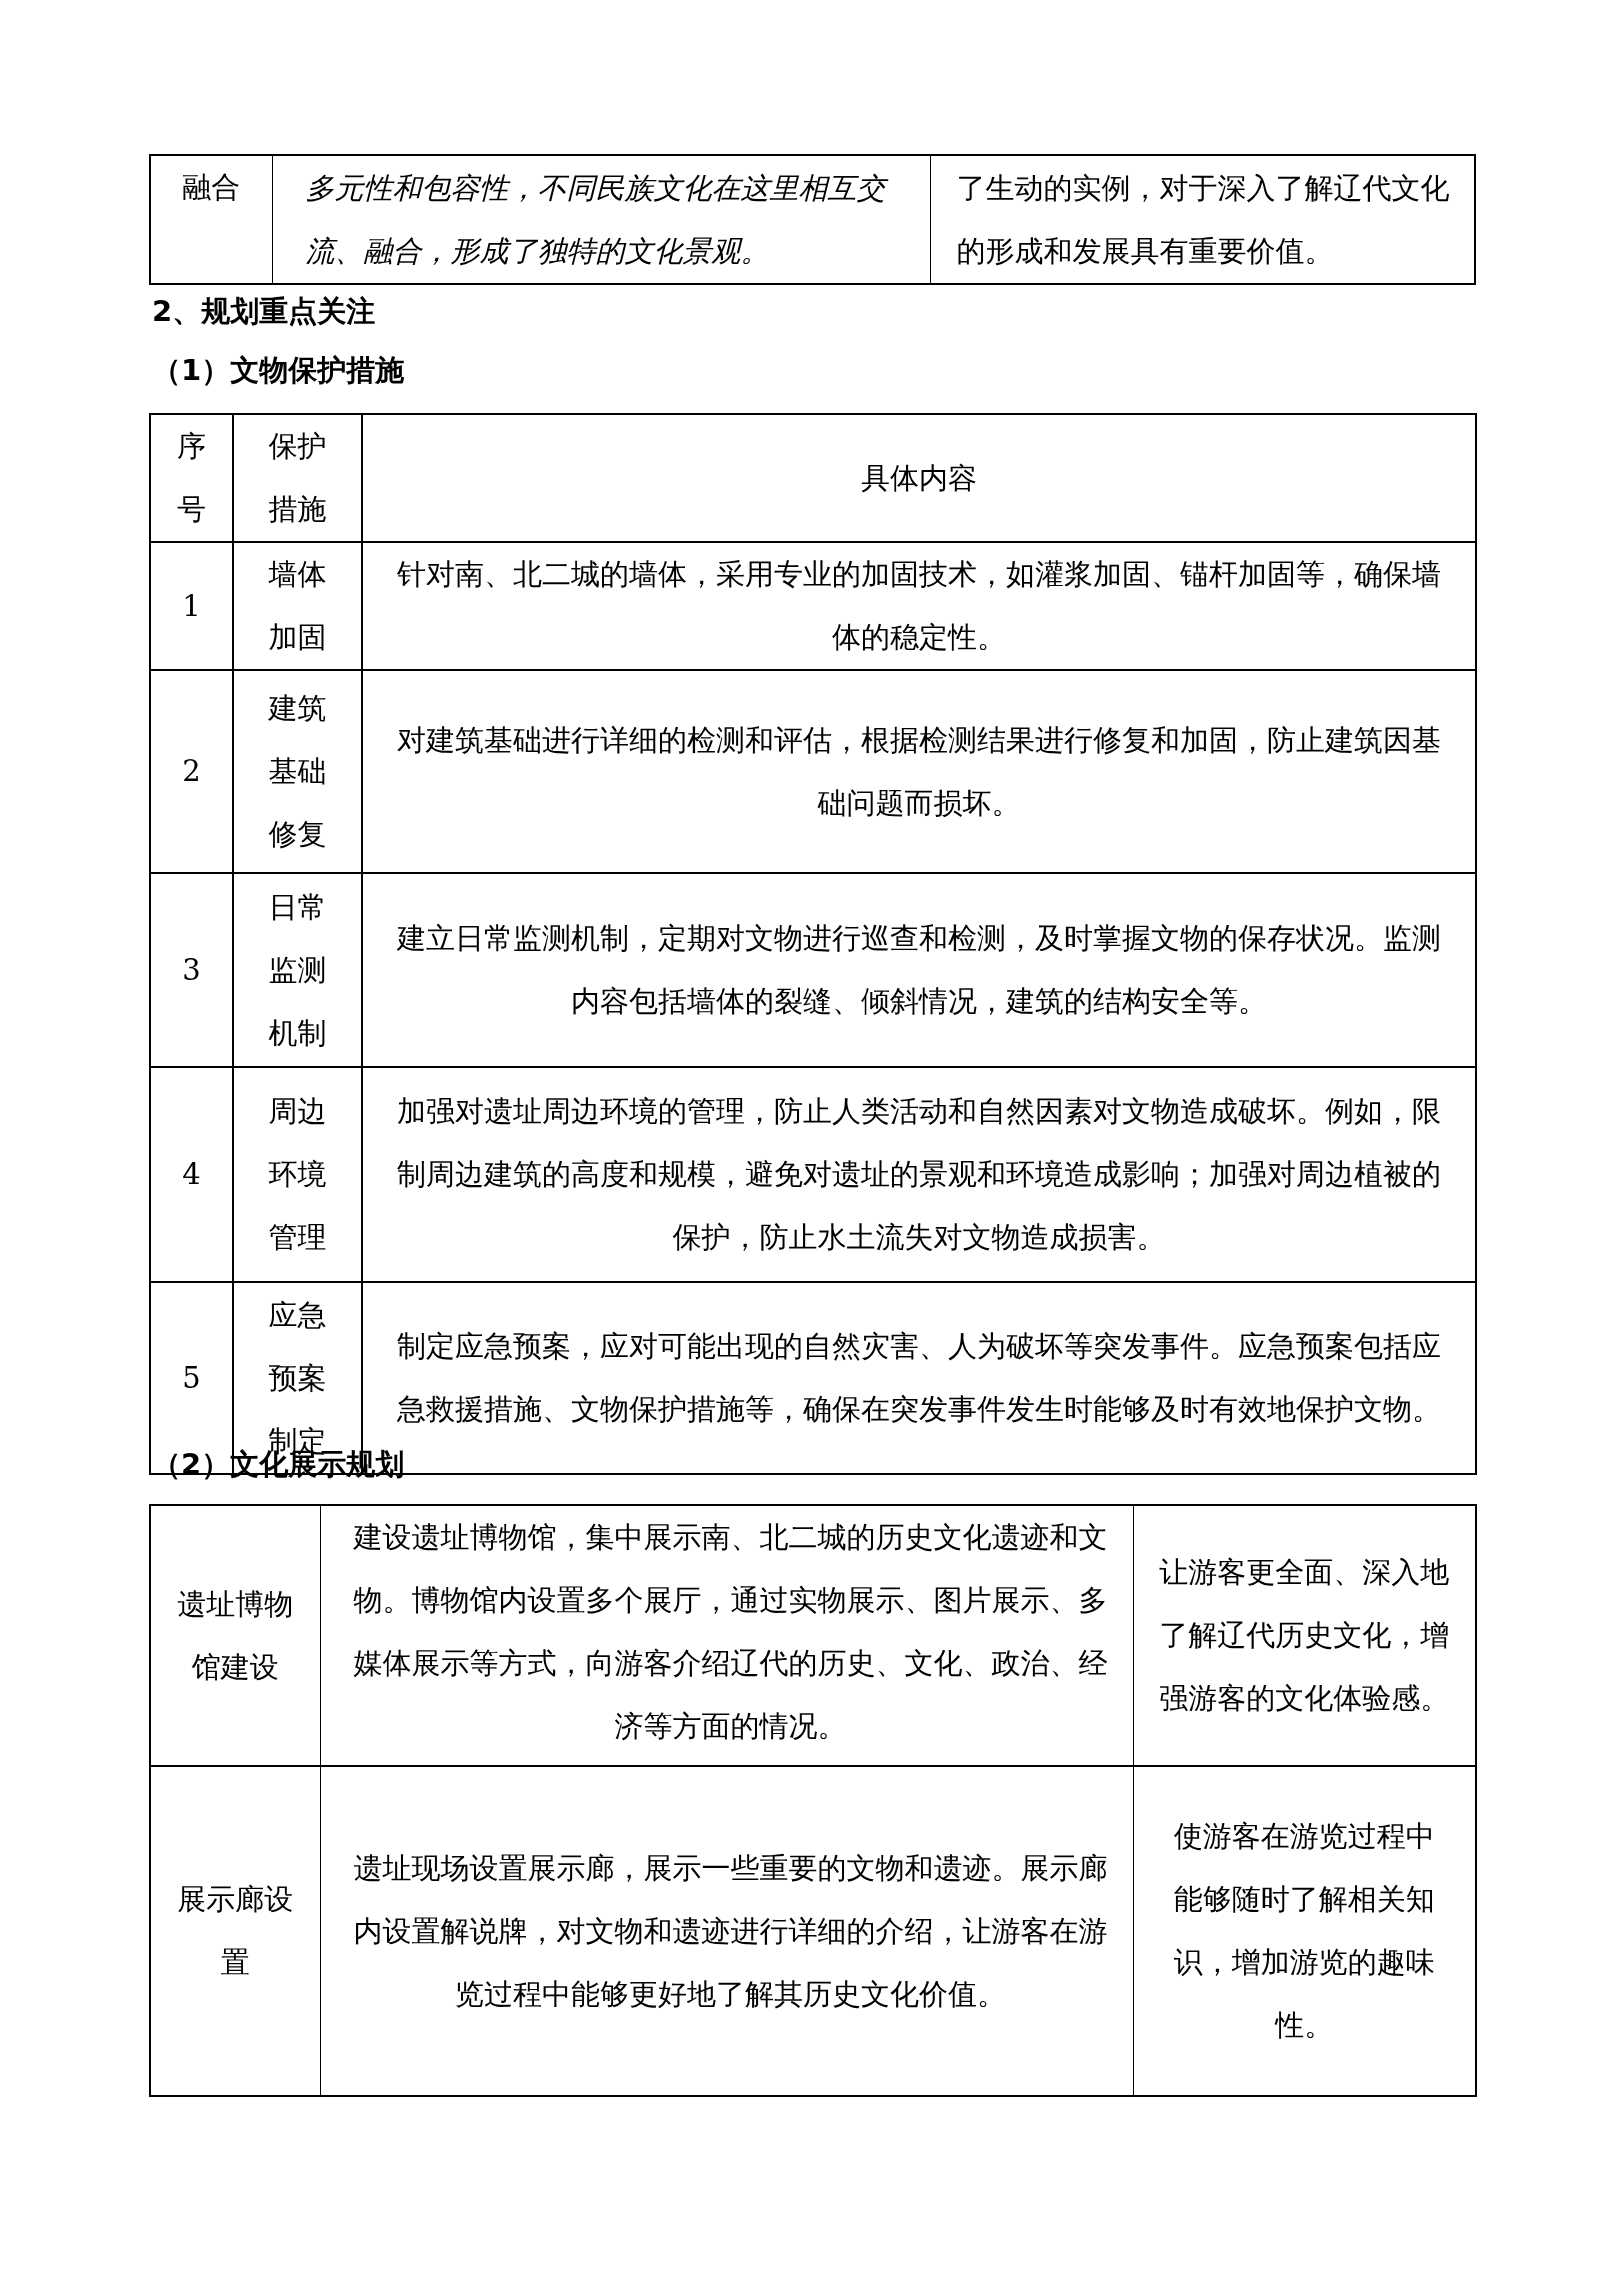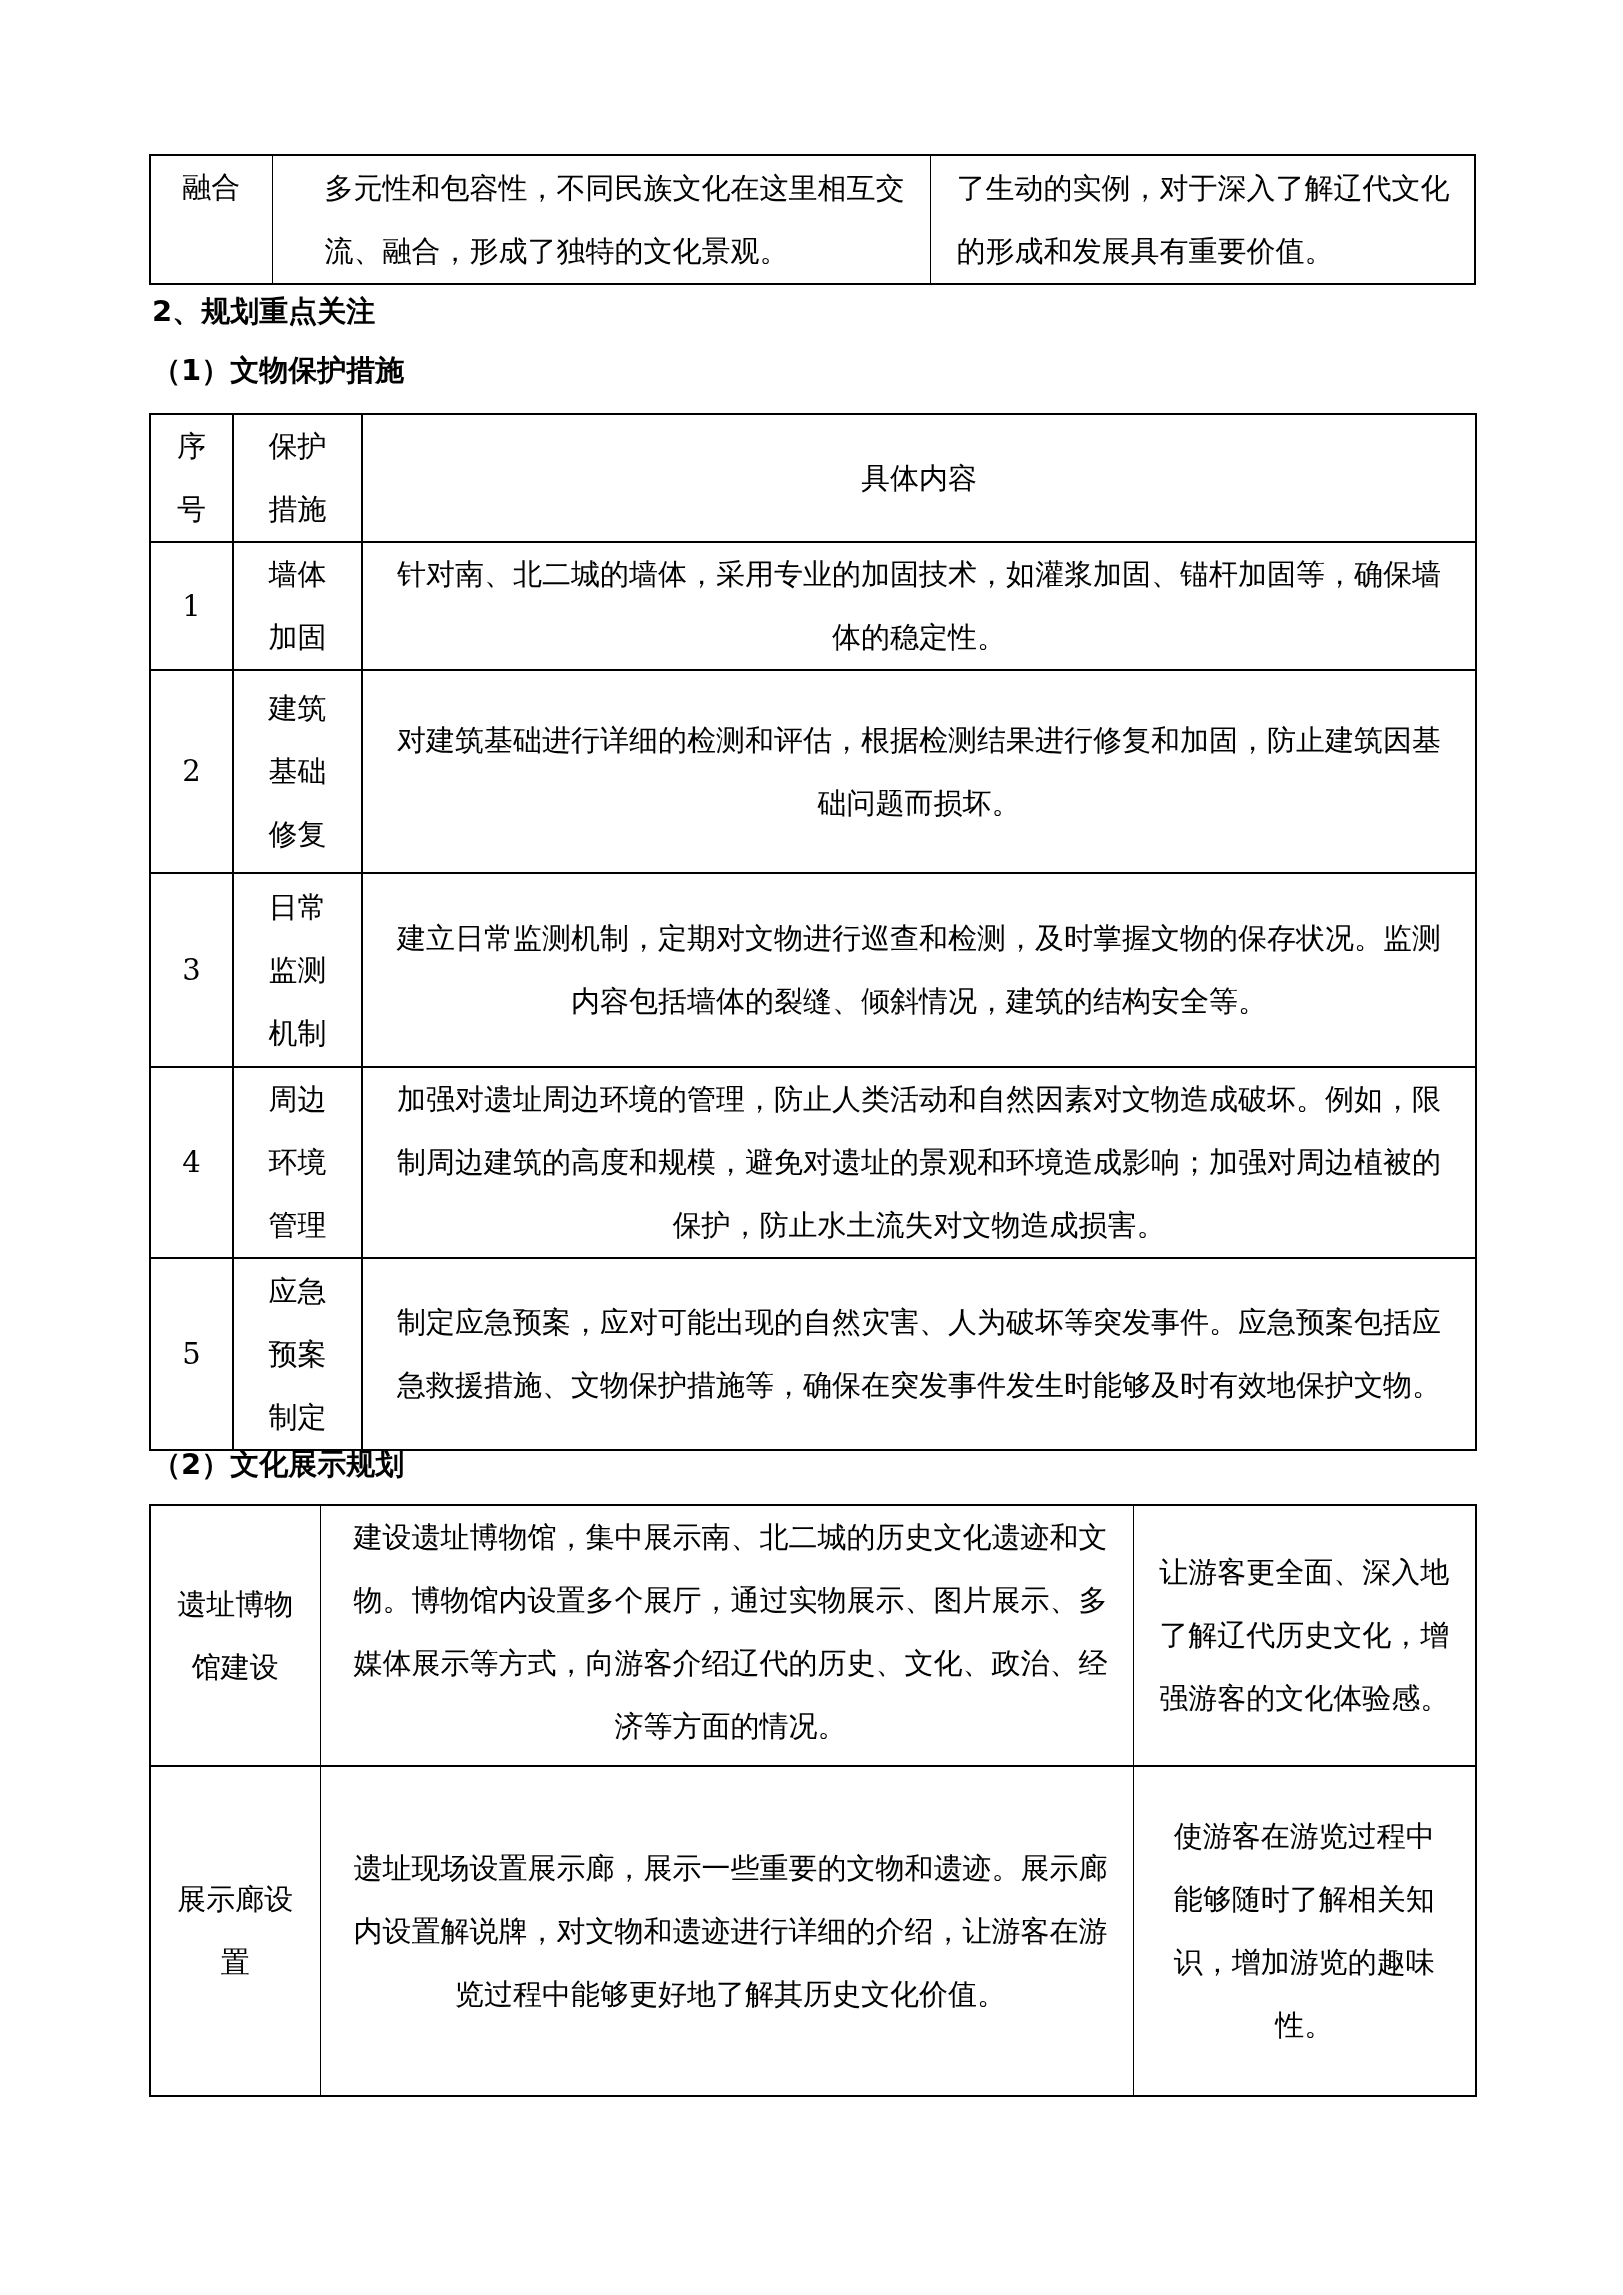--- a/index.html
+++ b/index.html
@@ -26,21 +26,21 @@
     <colgroup>
       <col style="width:122px">
         <col style="width:658px">
         <col style="width:545px">
     </colgroup>
     <tbody>
         <tr style="height:129px;">
       <td class="thin-right" style="vertical-align:top; padding-top:0;">
         <span class="cell-text">融合</span>
       </td>
-      <td class="thin-left thin-right left" style="padding-left:52px; padding-right:19.6px;">
+      <td class="thin-left thin-right left" style="padding-left:33px; padding-right:19.6px;font-style:italic;">
         <span class="cell-text">多元性和包容性，不同民族文化在这里相互交流、融合，形成了独特的文化景观。</span>
       </td>
       <td class="thin-left left" style="padding-left:26px; padding-right:19.6px;">
         <span class="cell-text">了生动的实例，对于深入了解辽代文化的形成和发展具有重要价值。</span>
       </td>
     </tr>
   </tbody>
     </table>
 
   <div class="heading" style="left:152px; top:292px;">2、规划重点关注</div>
@@ -95,21 +95,21 @@
             <span class="cell-text">日常监测机制</span>
           </td>
       <td style="padding:0 19.6px;">
             <span class="cell-text">建立日常监测机制，定期对文物进行巡查和检测，及时掌握文物的保存状况。监测内容包括墙体的裂缝、倾斜情况，建筑的结构安全等。</span>
           </td>
     </tr>
     <tr style="height:190px;">
       <td>
             <span class="cell-text">4</span>
           </td>
-      <td style="padding:0 26px;margin-top:44px;">
+      <td style="padding:12px 26px;margin-top:44px;">
             <span class="cell-text">周边环境管理</span>
           </td>
       <td style="padding:0 19.6px;">
             <span class="cell-text">加强对遗址周边环境的管理，防止人类活动和自然因素对文物造成破坏。例如，限制周边建筑的高度和规模，避免对遗址的景观和环境造成影响；加强对周边植被的保护，防止水土流失对文物造成损害。</span>
           </td>
     </tr>
     <tr style="height:192px;">
       <td>
             <span class="cell-text">5</span>
           </td>

